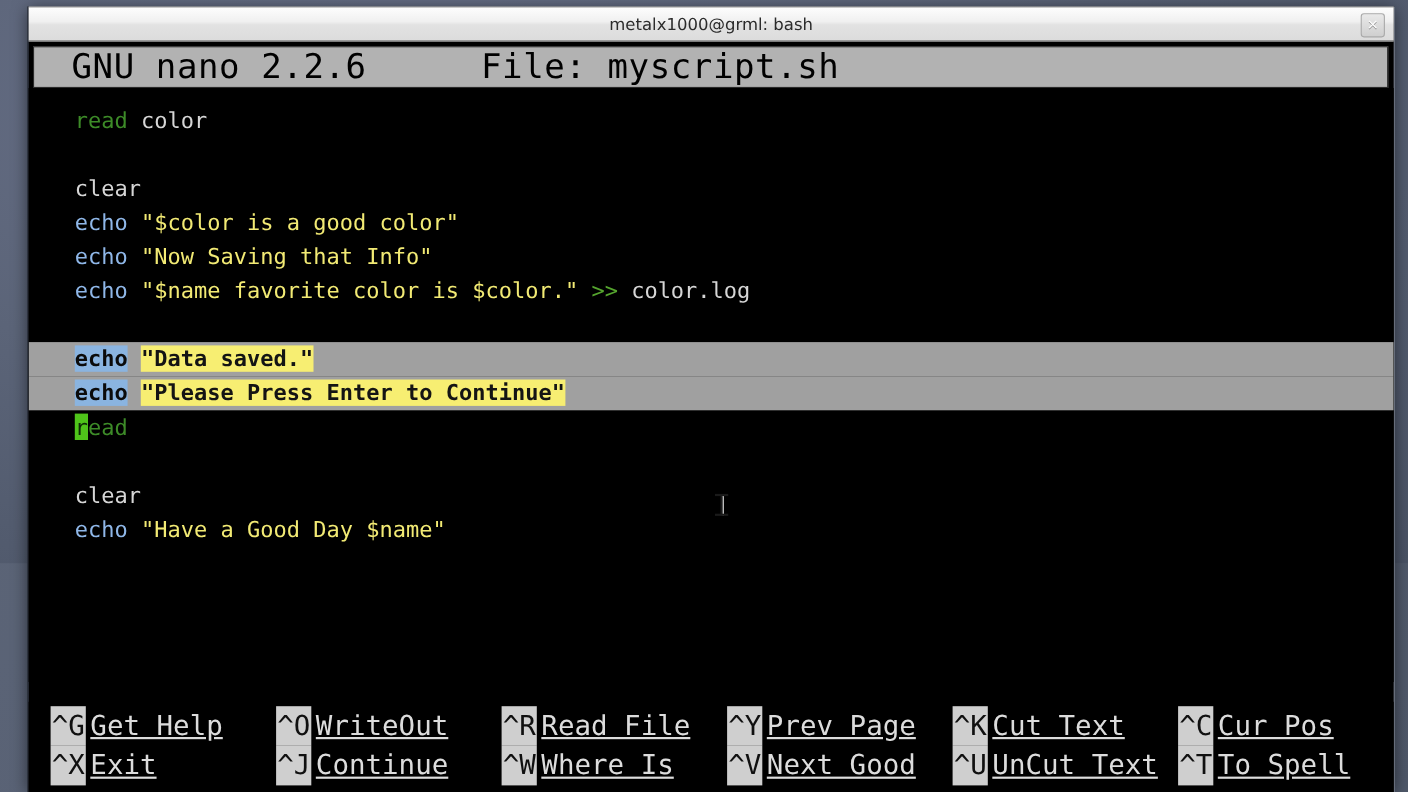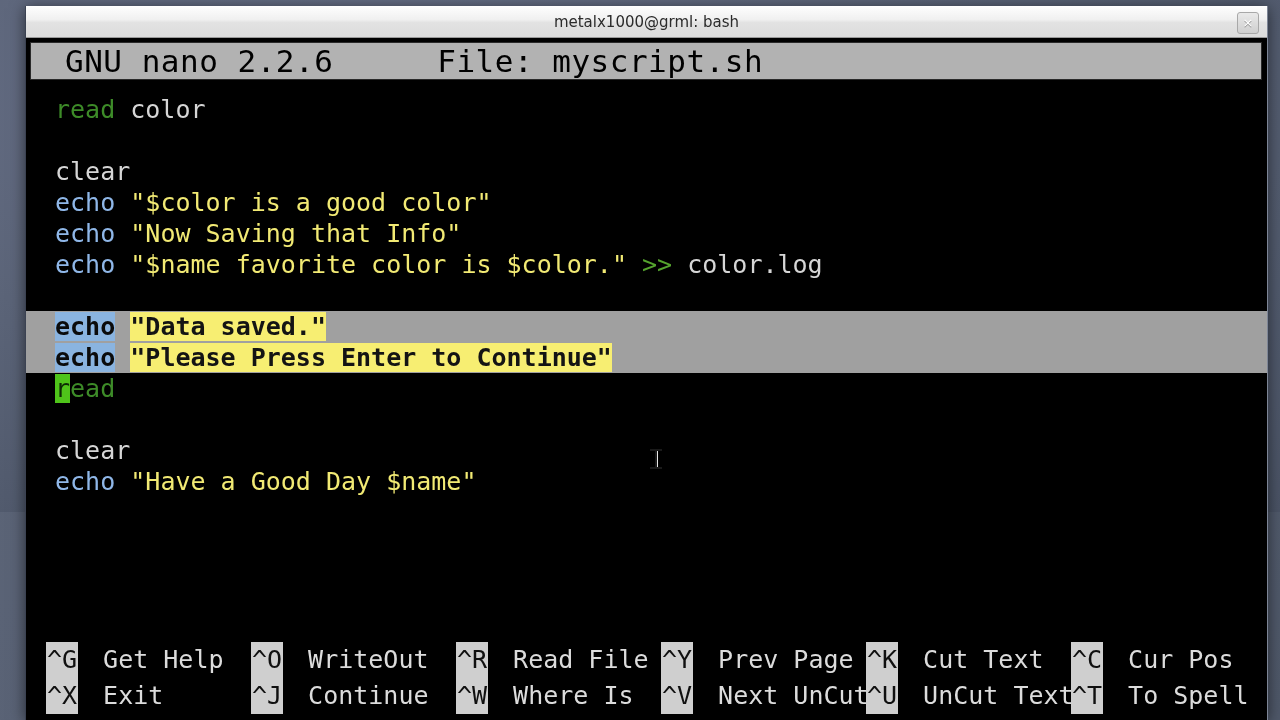--- a/index.html
+++ b/index.html
@@ -96,23 +96,23 @@
     position: relative;
     background: #000;
     height: 540px;
     padding-top: 14px;
     overflow: hidden;
   }
   .line {
     position: relative;
     height: 31px;
     line-height: 31px;
-    font-size: 25px;
+    font-size: 20px;
     white-space: pre;
-    padding-left: 29px;
+    padding-left: 42px;
     color: #d6d6d6;
     letter-spacing: 0px;
   }
 
   
   .kw-read  { color: #3d8b28; }
   .kw-echo  { color: #8fb7e8; }
   .str      { color: #f2ea74; }
   .plain    { color: #d6d6d6; }
   .redir    { color: #55a52e; }
@@ -189,21 +189,22 @@
     line-height: 36px;
     padding: 0 1px;
     white-space: pre;
     letter-spacing: 0px;
   }
   .sc-label {
     color: #dcdcdc;
     font-size: 25px;
     line-height: 36px;
     white-space: pre;
-    padding-left: 25px;
+    padding-left: 4px;
+    text-decoration: underline;
   }
 </style>
 </head>
 <body>
 
 <div id="desktop">
 
   <div id="window">
 
     <div id="titlebar">
@@ -275,21 +276,21 @@
           <div class="shortcut" style="position: absolute; left: 205px; top: 0px;">
             <span class="sc-key">^J</span>
             <span class="sc-label">Continue</span>
           </div>
           <div class="shortcut" style="position: absolute; left: 410px; top: 0px;">
             <span class="sc-key">^W</span>
             <span class="sc-label">Where Is</span>
           </div>
           <div class="shortcut" style="position: absolute; left: 615px; top: 0px;">
             <span class="sc-key">^V</span>
-            <span class="sc-label">Next UnCut</span>
+            <span class="sc-label">Next Good</span>
           </div>
           <div class="shortcut" style="position: absolute; left: 820px; top: 0px;">
             <span class="sc-key">^U</span>
             <span class="sc-label">UnCut Text</span>
           </div>
           <div class="shortcut" style="position: absolute; left: 1025px; top: 0px;">
             <span class="sc-key">^T</span>
             <span class="sc-label">To Spell</span>
           </div>
         </div>

